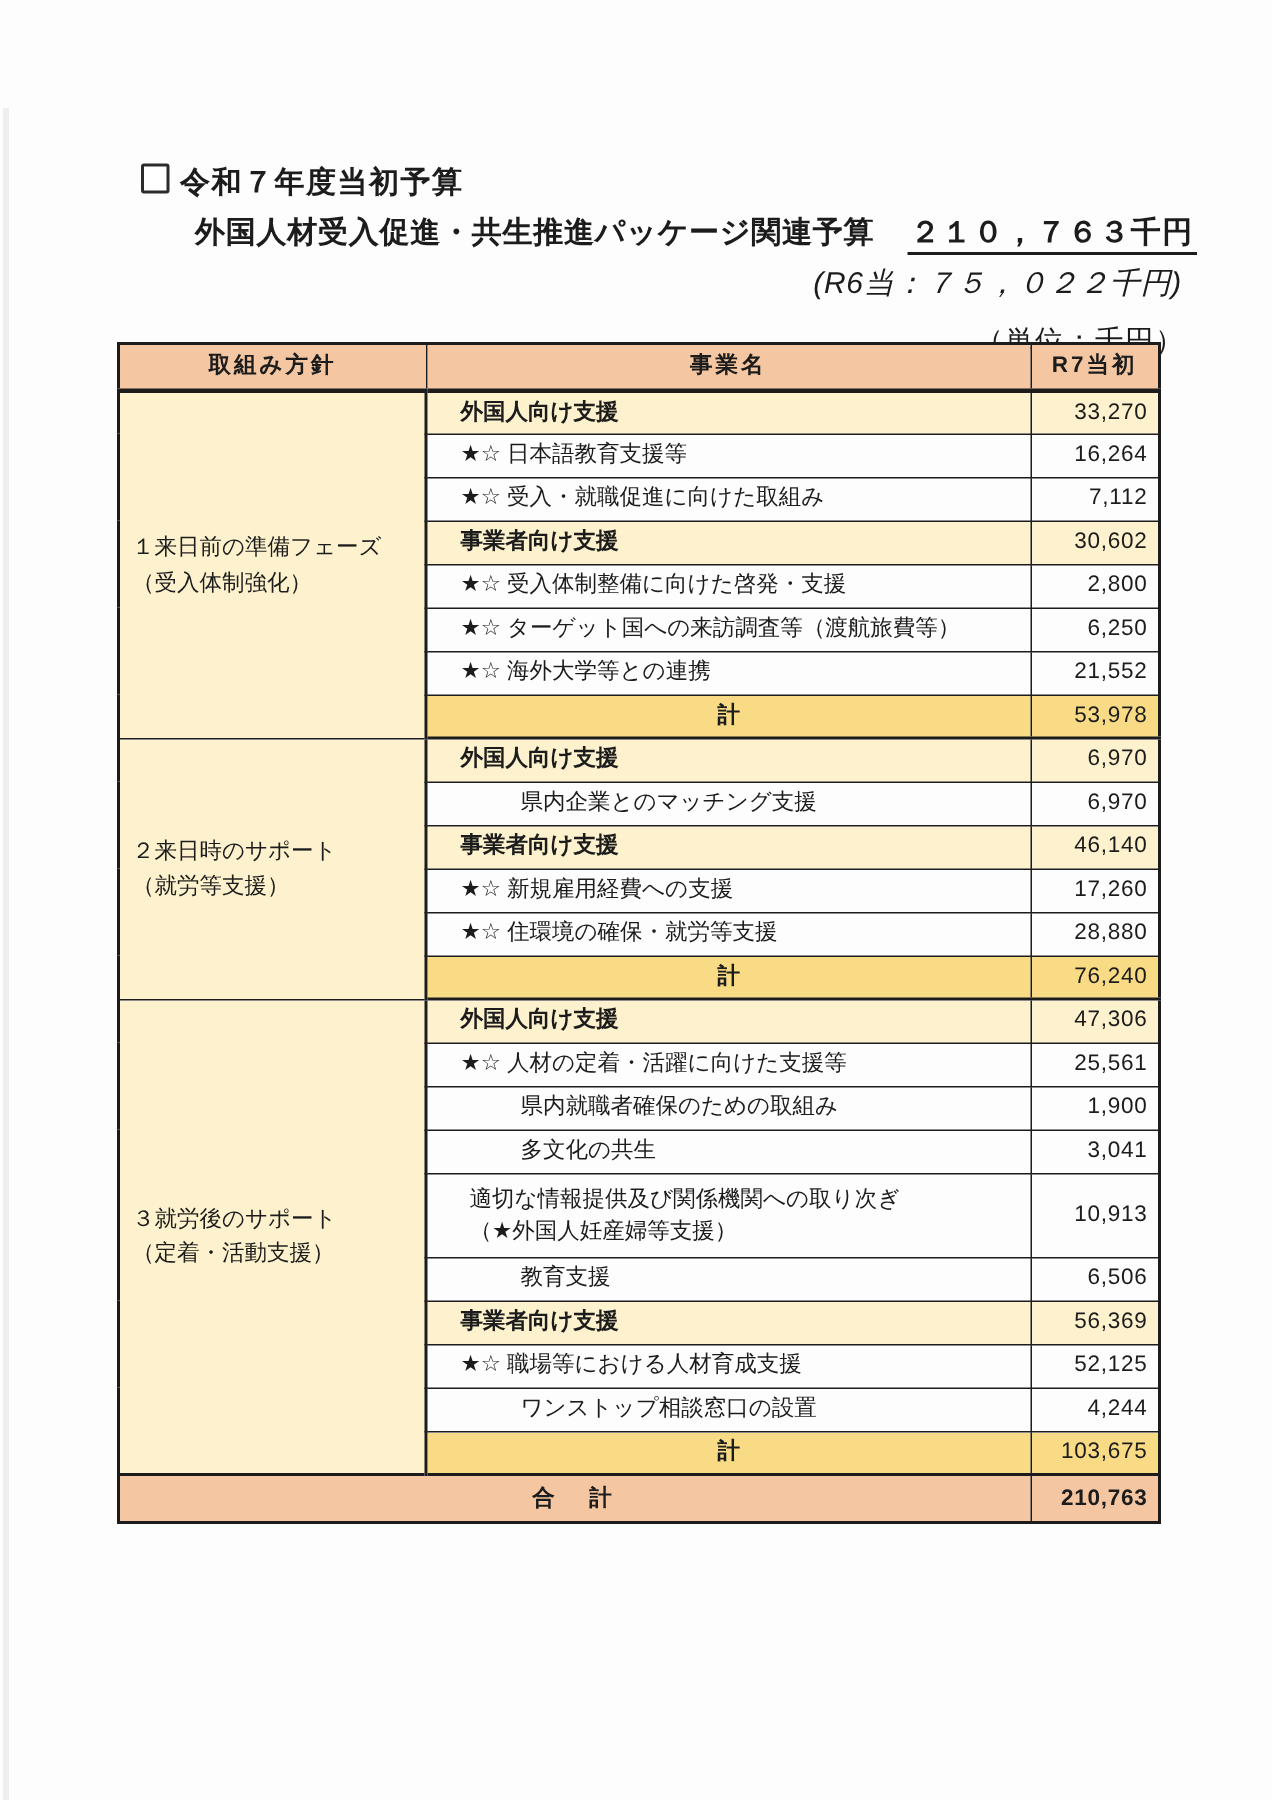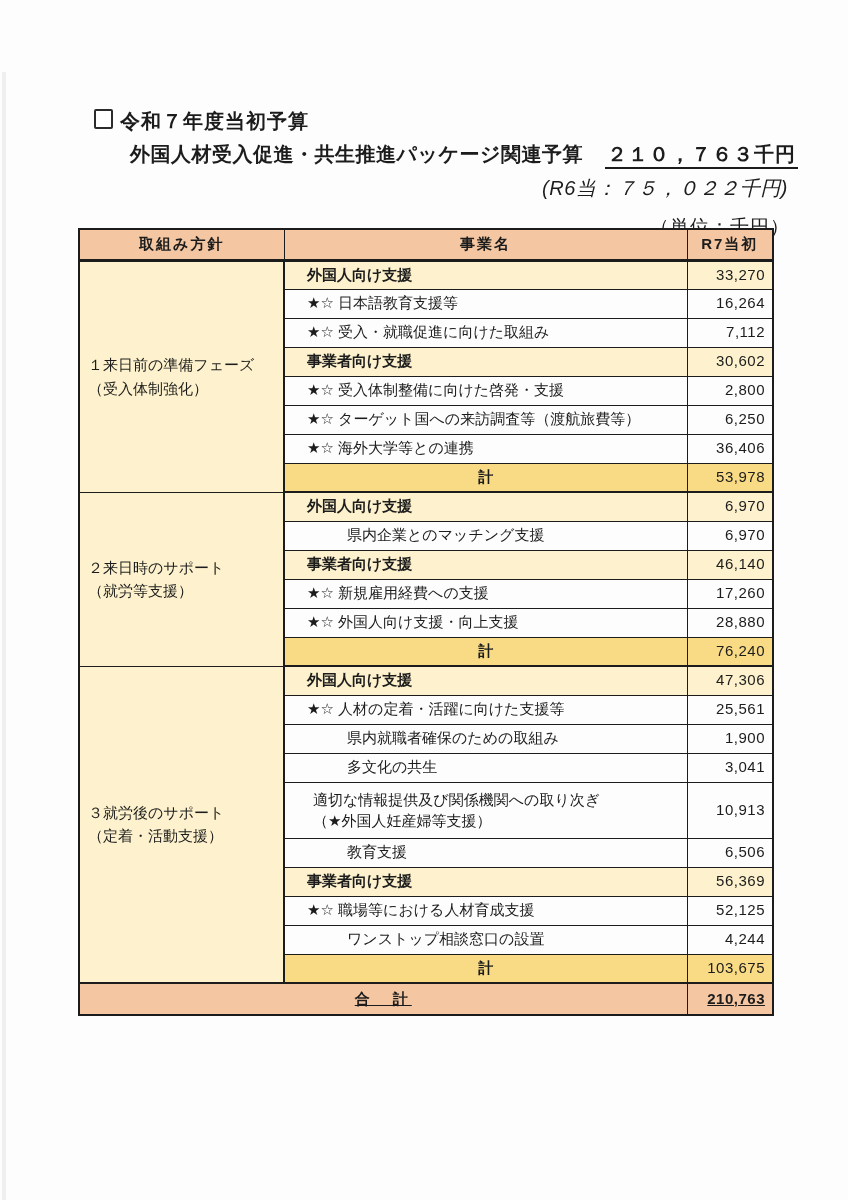--- a/index.html
+++ b/index.html
@@ -61,21 +61,21 @@
     overflow:hidden;
   }
   thead th{
     background:var(--salmon);
     font-weight:bold;height:31px;
     letter-spacing:2px;
     border-bottom:3px solid var(--ink);
   }
   tbody tr{height:29px;}
   tbody tr.tall{height:56px;}
-  tr.r-total{height:32px;text-decoration:underline;}
+  tr.r-total{height:32px;}
 
   td.policy{
     background:#fff;vertical-align:middle;
     padding-left:8px;white-space:pre-line;line-height:1.55;
     border-right:2px solid var(--ink);
   }
   td.label{padding-left:22px;white-space:pre-line;text-align:left;}
   td.amount{text-align:right;padding-right:7px;letter-spacing:0.5px;}
 
   tr.r-category td{background:var(--cream);}
@@ -144,21 +144,21 @@
       <tr class="r-star">
         <td class="label">★☆ 受入体制整備に向けた啓発・支援</td>
         <td class="amount">2,800</td>
       </tr>
       <tr class="r-star">
         <td class="label">★☆ ターゲット国への来訪調査等（渡航旅費等）</td>
         <td class="amount">6,250</td>
       </tr>
       <tr class="r-star">
         <td class="label">★☆ 海外大学等との連携</td>
-        <td class="amount">36,406</td>
+        <td class="amount">21,552</td>
       </tr>
       <tr class="r-subtotal section-end">
         <td class="label">計</td>
         <td class="amount">53,978</td>
       </tr>
       <tr class="r-category">
         <td rowspan="6" class="policy">２来日時のサポート
 （就労等支援）</td>
         <td class="label">外国人向け支援</td>
         <td class="amount">6,970</td>
@@ -169,21 +169,21 @@
       </tr>
       <tr class="r-category">
         <td class="label">事業者向け支援</td>
         <td class="amount">46,140</td>
       </tr>
       <tr class="r-star">
         <td class="label">★☆ 新規雇用経費への支援</td>
         <td class="amount">17,260</td>
       </tr>
       <tr class="r-star">
-        <td class="label">★☆ 外国人向け支援・向上支援</td>
+        <td class="label">★☆ 住環境の確保・就労等支援</td>
         <td class="amount">28,880</td>
       </tr>
       <tr class="r-subtotal section-end">
         <td class="label">計</td>
         <td class="amount">76,240</td>
       </tr>
       <tr class="r-category">
         <td rowspan="10" class="policy">３就労後のサポート
 （定着・活動支援）</td>
         <td class="label">外国人向け支援</td>

